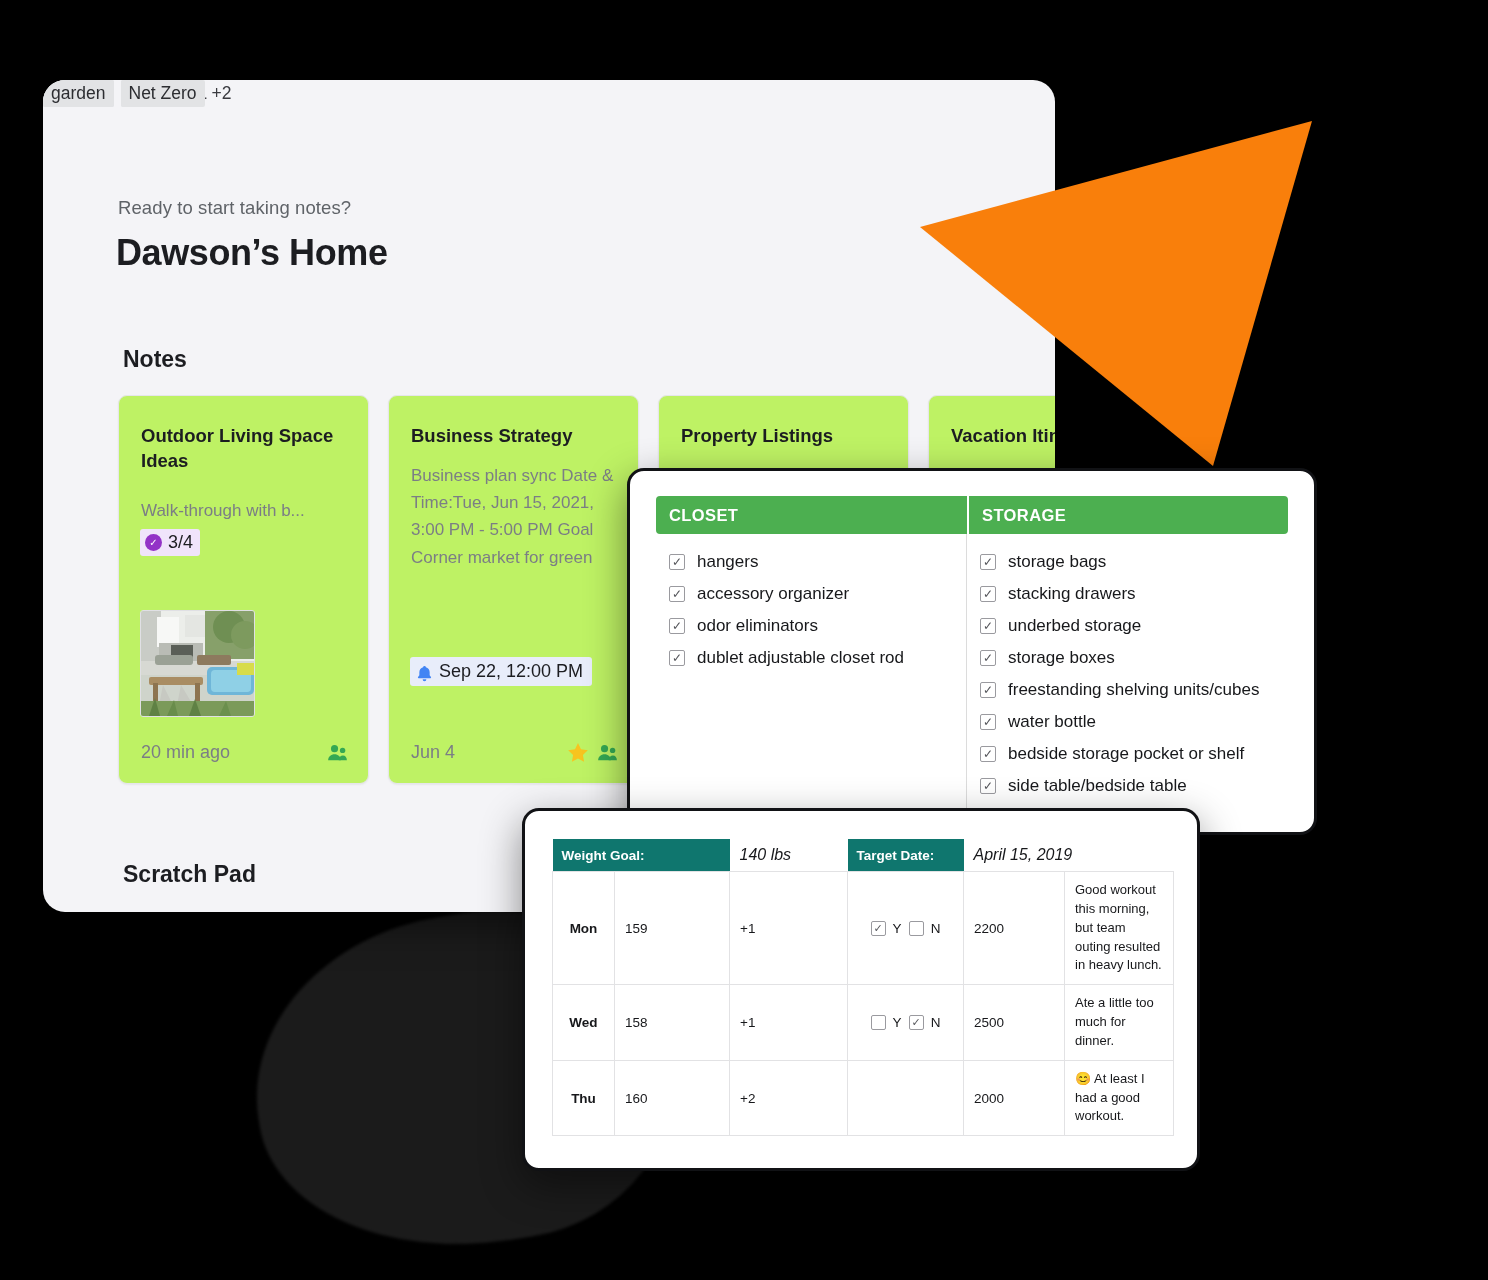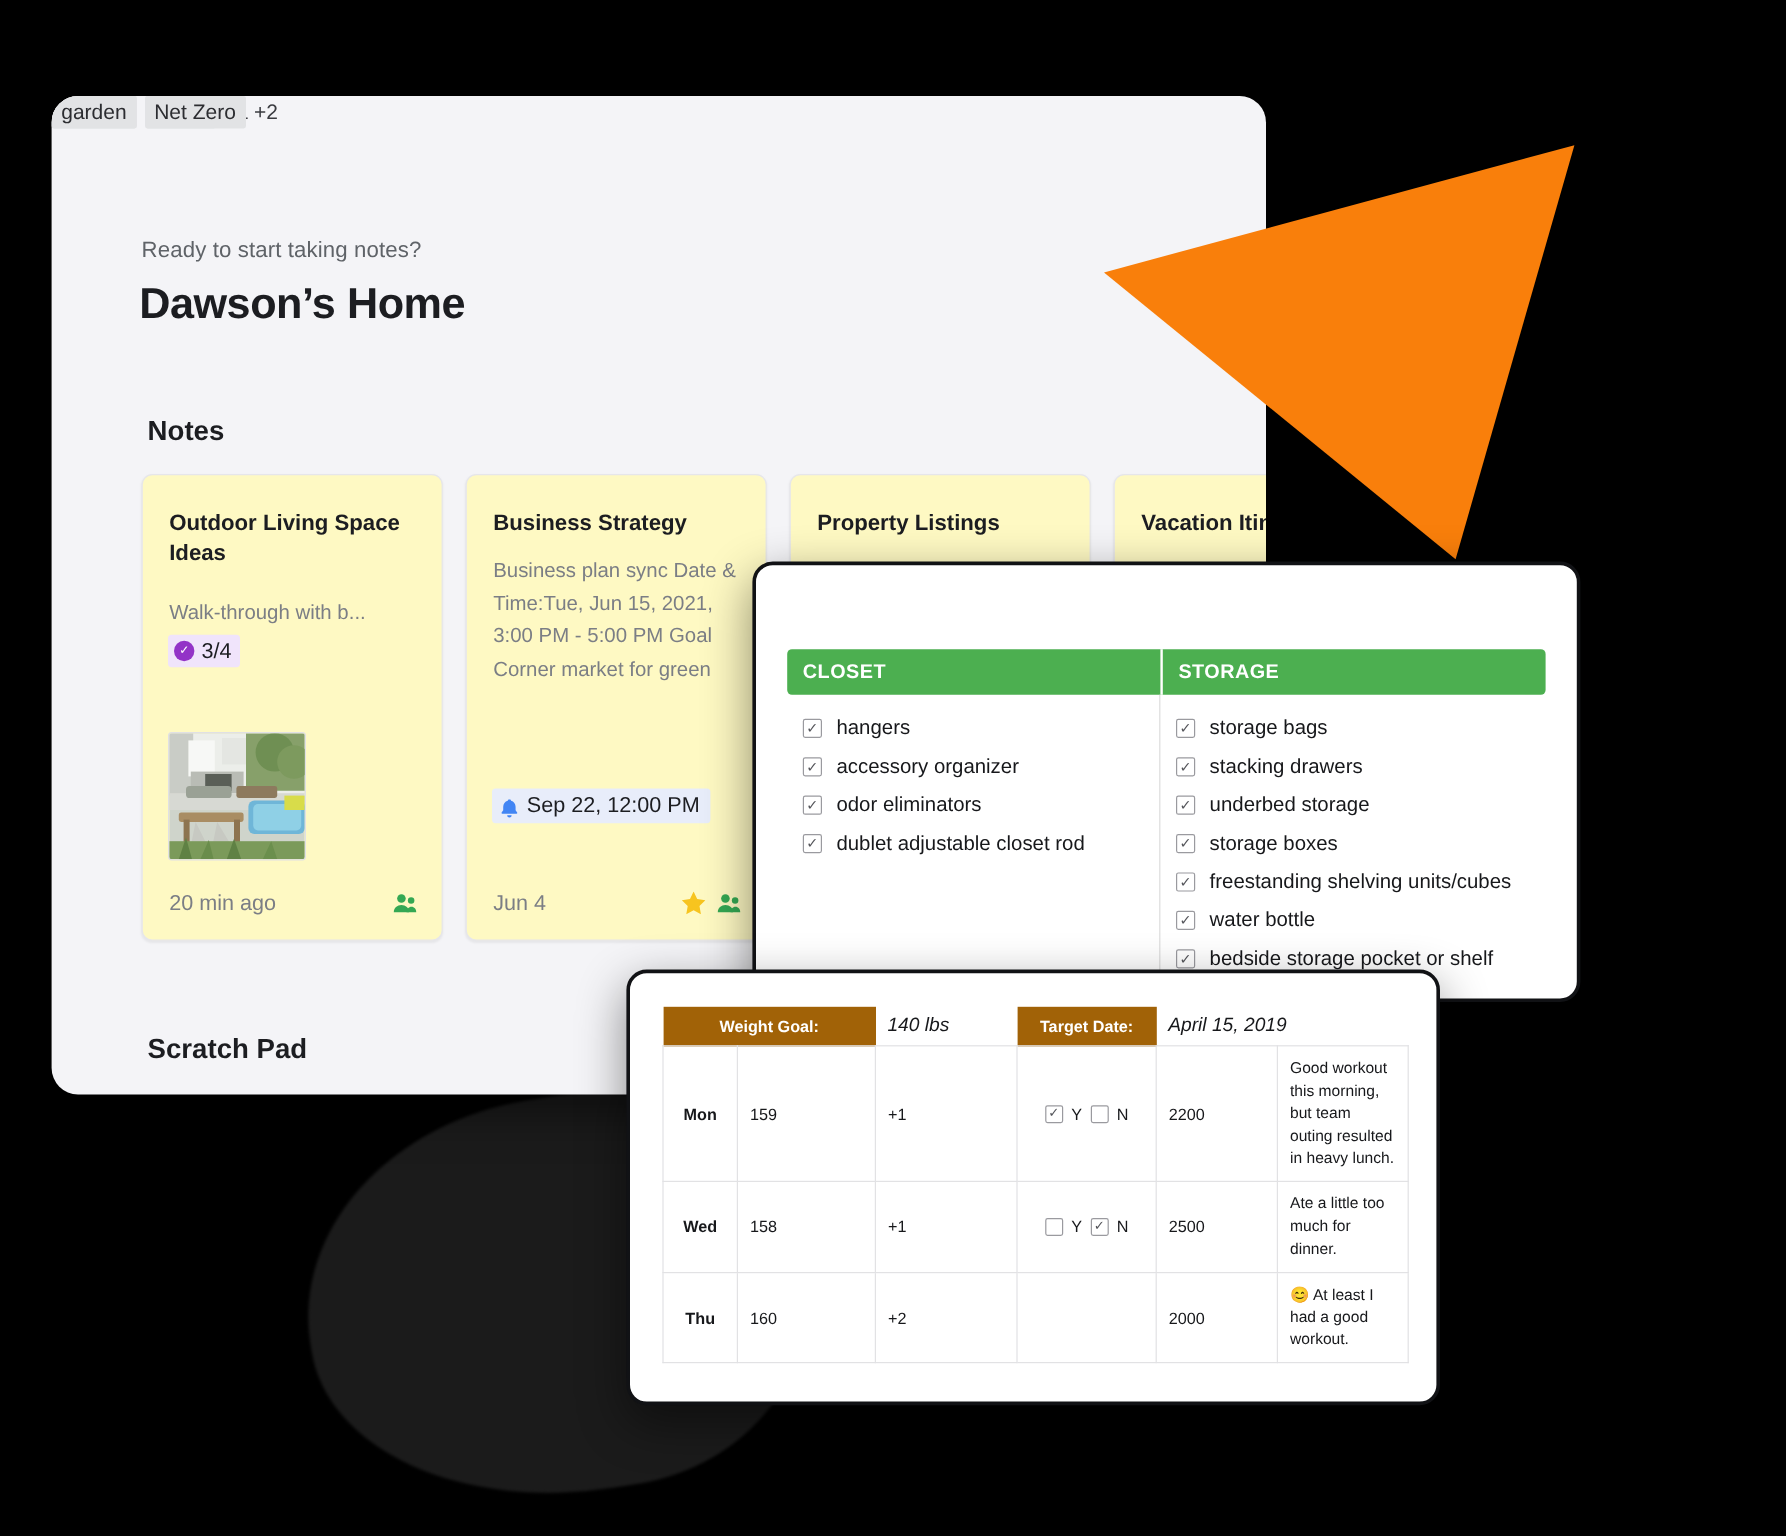--- a/index.html
+++ b/index.html
@@ -50,21 +50,21 @@
     font-size:23px; font-weight:bold; color:#1c1d21;
   }
   .scratch-dots{
     position:absolute; left:560px; top:784px;
     font-size:23px; color:#5f6368; letter-spacing:1.5px; line-height:18px;
   }
 
   
   .note-card{
     position:absolute; top:315px; width:251px; height:389px;
-    background:#fef9c3; border:1px solid #e6e6ea; border-radius:9px;
+    background:#bef264; border:1px solid #e6e6ea; border-radius:9px;
     box-shadow:0 1px 2px rgba(0,0,0,.06);
     overflow:hidden;
   }
   .nc1{ left:75px; }
   .nc2{ left:345px; }
   .nc3{ left:615px; }
   .nc4{ left:885px; }
 
   .nc-title{
     position:absolute; left:22px; top:28px; width:210px;
@@ -118,21 +118,21 @@
   .nc-foot .ficons{ display:flex; align-items:center; gap:9px; }
 
   
   .checklist-panel{
     position:absolute; left:627px; top:468px; width:690px; height:367px;
     background:#ffffff; border:3px solid #111215; border-radius:17px;
     box-shadow:0 14px 40px rgba(0,0,0,.45);
     overflow:hidden;
   }
   .cl-inner{ position:absolute; left:26px; top:25px; right:0px; }
-  .cl-head{ display:flex; width:632px; height:38px; background:#4caf50; border-radius:4px;margin-top:45px; }
+  .cl-head{ display:flex; width:632px; height:38px; background:#4caf50; border-radius:4px; }
   .cl-head .h{
     color:#ffffff; font-size:16.5px; font-weight:bold;
     letter-spacing:.4px; padding:10px 0 0 13px;
   }
   .cl-head .h.closet{ width:311px; }
   .cl-head .h.storage{ width:321px; border-left:2px solid #ffffff; }
   .cl-cols{ display:flex; width:632px; }
   .cl-col{ padding-top:12px; }
   .cl-col.left{ width:311px; border-right:1px solid #dcdcdc; min-height:288px; }
   .cl-col.right{ width:321px; padding-left:13px; }
@@ -149,22 +149,22 @@
   .weight-panel{
     position:absolute; left:522px; top:808px; width:678px; height:363px;
     background:#ffffff; border:3px solid #111215; border-radius:17px;
     box-shadow:0 14px 40px rgba(0,0,0,.45);
     overflow:hidden;
   }
   .wt-wrap{ position:absolute; left:27px; top:28px; }
   table.wt{ border-collapse:collapse; width:621px; table-layout:fixed; }
   table.wt td, table.wt th{ border:1px solid #e2e2e4; }
   .wt-goal-label{
-    background:#a16207; color:#fff; font-size:13.5px; font-weight:bold;
-    text-align:center; padding:7px 9px; border:none !important;
+    background:#0f766e; color:#fff; font-size:13.5px; font-weight:bold;
+    text-align:left; padding:7px 9px; border:none !important;
   }
   .wt-goal-value{ font-size:16px; color:#17181b; padding:7px 10px; border:none !important;font-style:italic; }
   .wt-th{
     background:#efefef; font-size:14px; font-weight:bold; color:#17181b;
     text-align:center; padding:11px 4px; line-height:1.3;
   }
   .wt-td{ font-size:13.5px; color:#17181b; padding:9px 10px; vertical-align:middle; }
   .wt-day{ font-weight:bold; text-align:center; font-size:13.5px; }
   .yn{ display:flex; align-items:center; justify-content:center; gap:7px; }
   .yn .cb{

